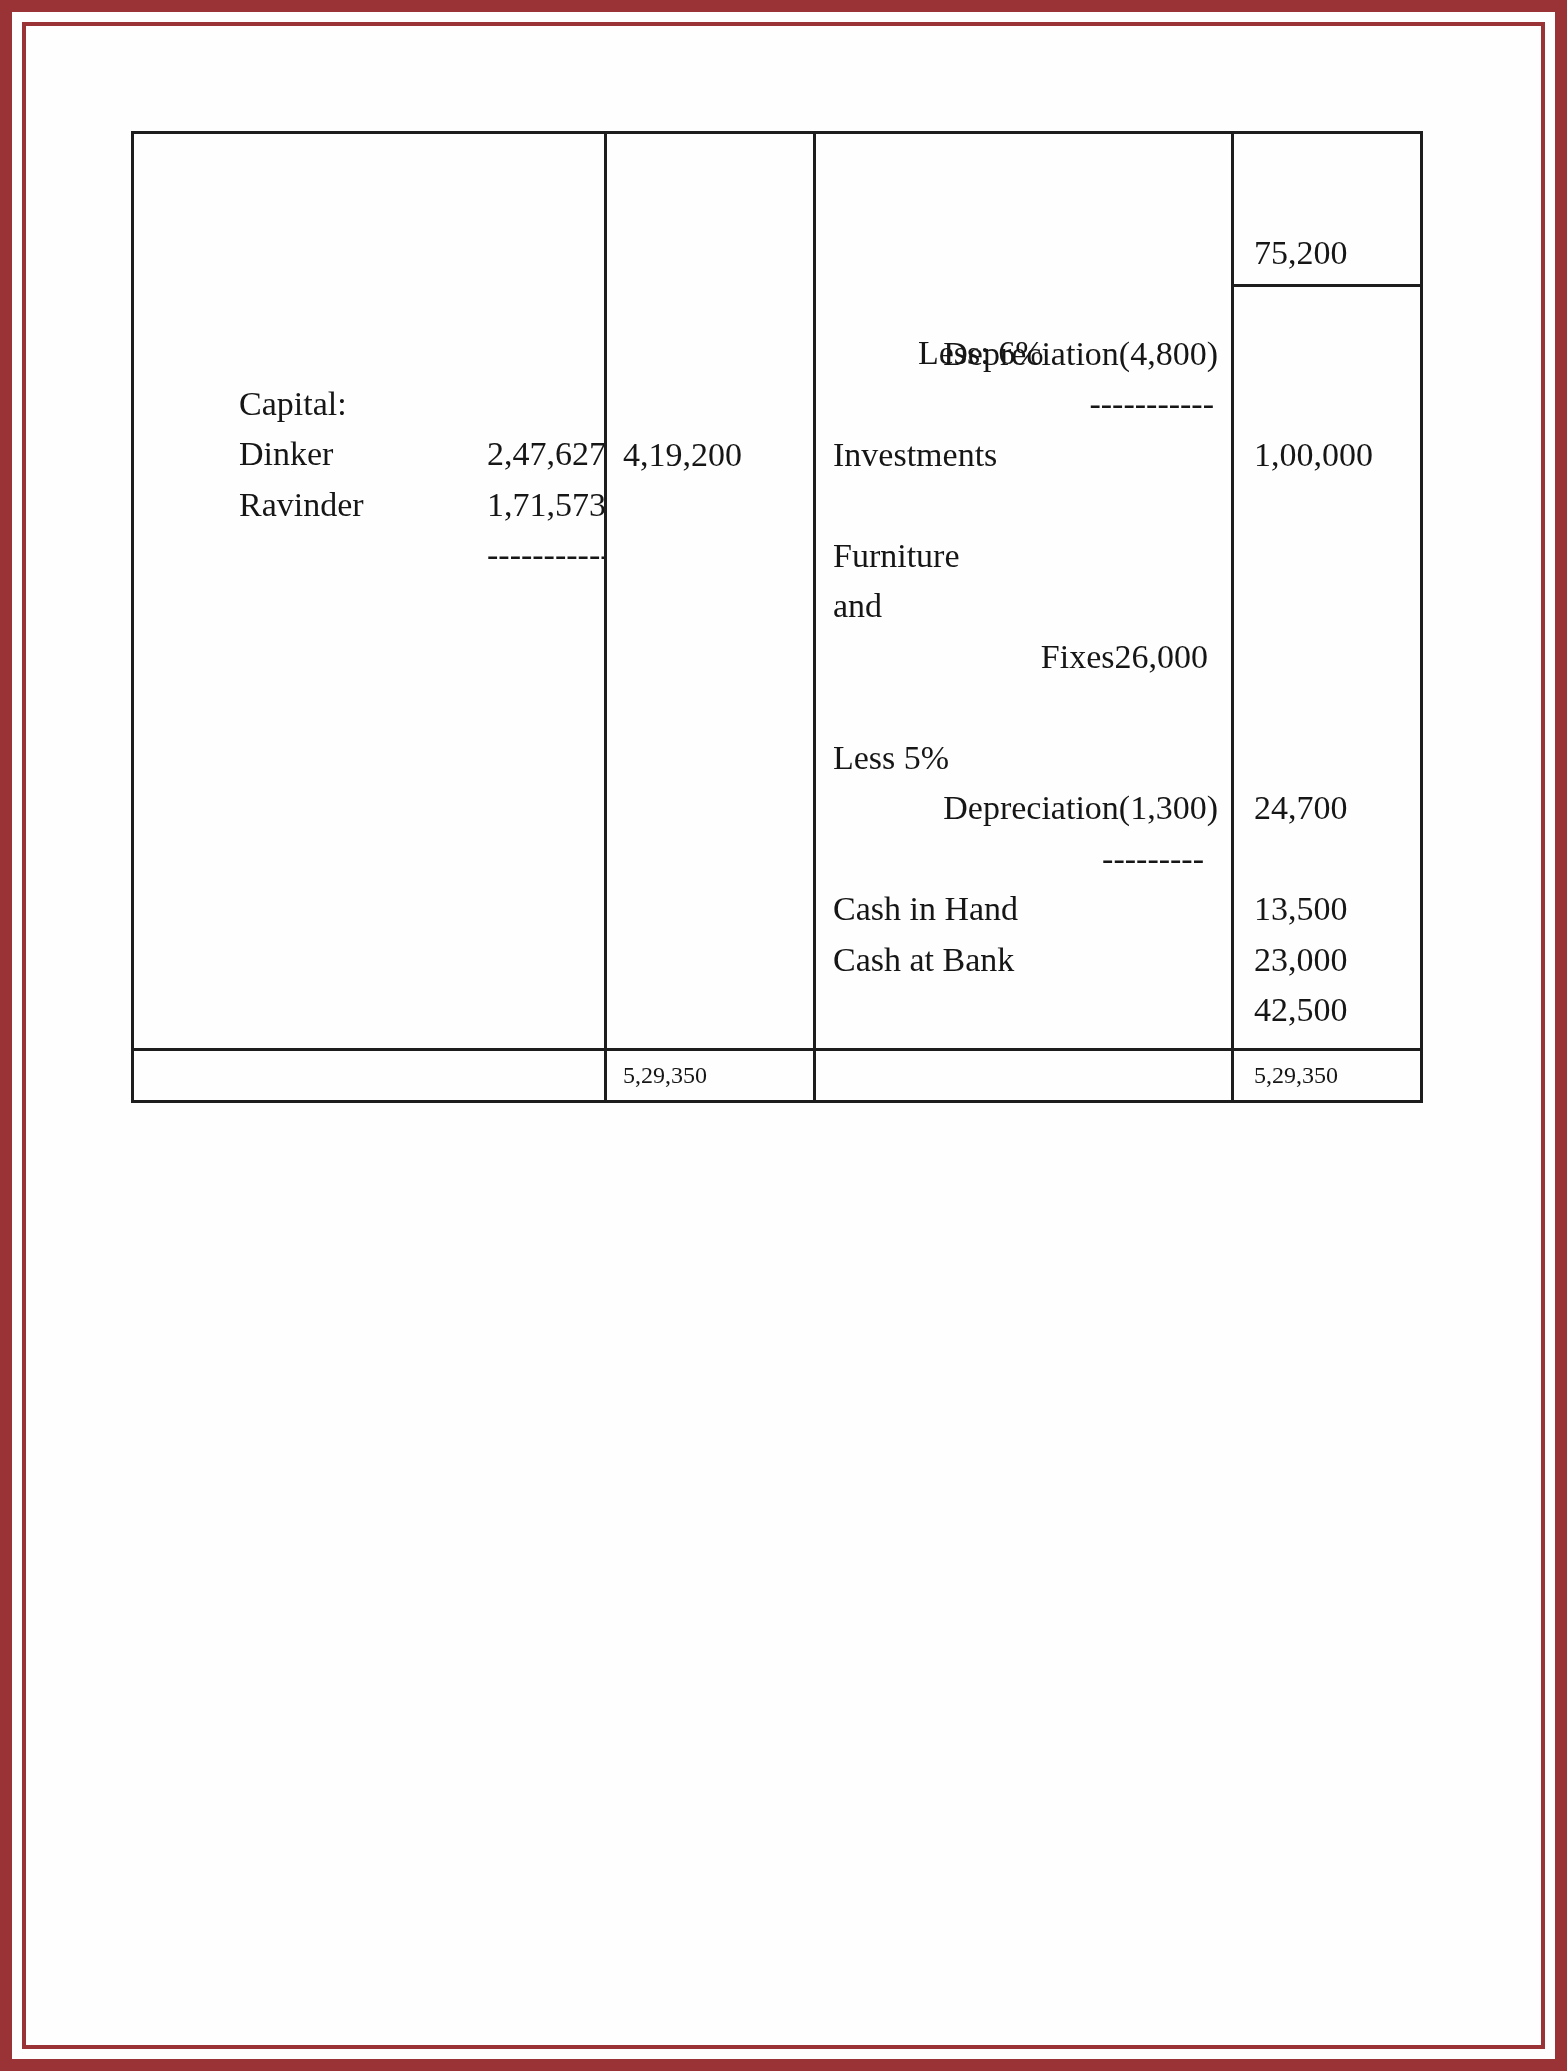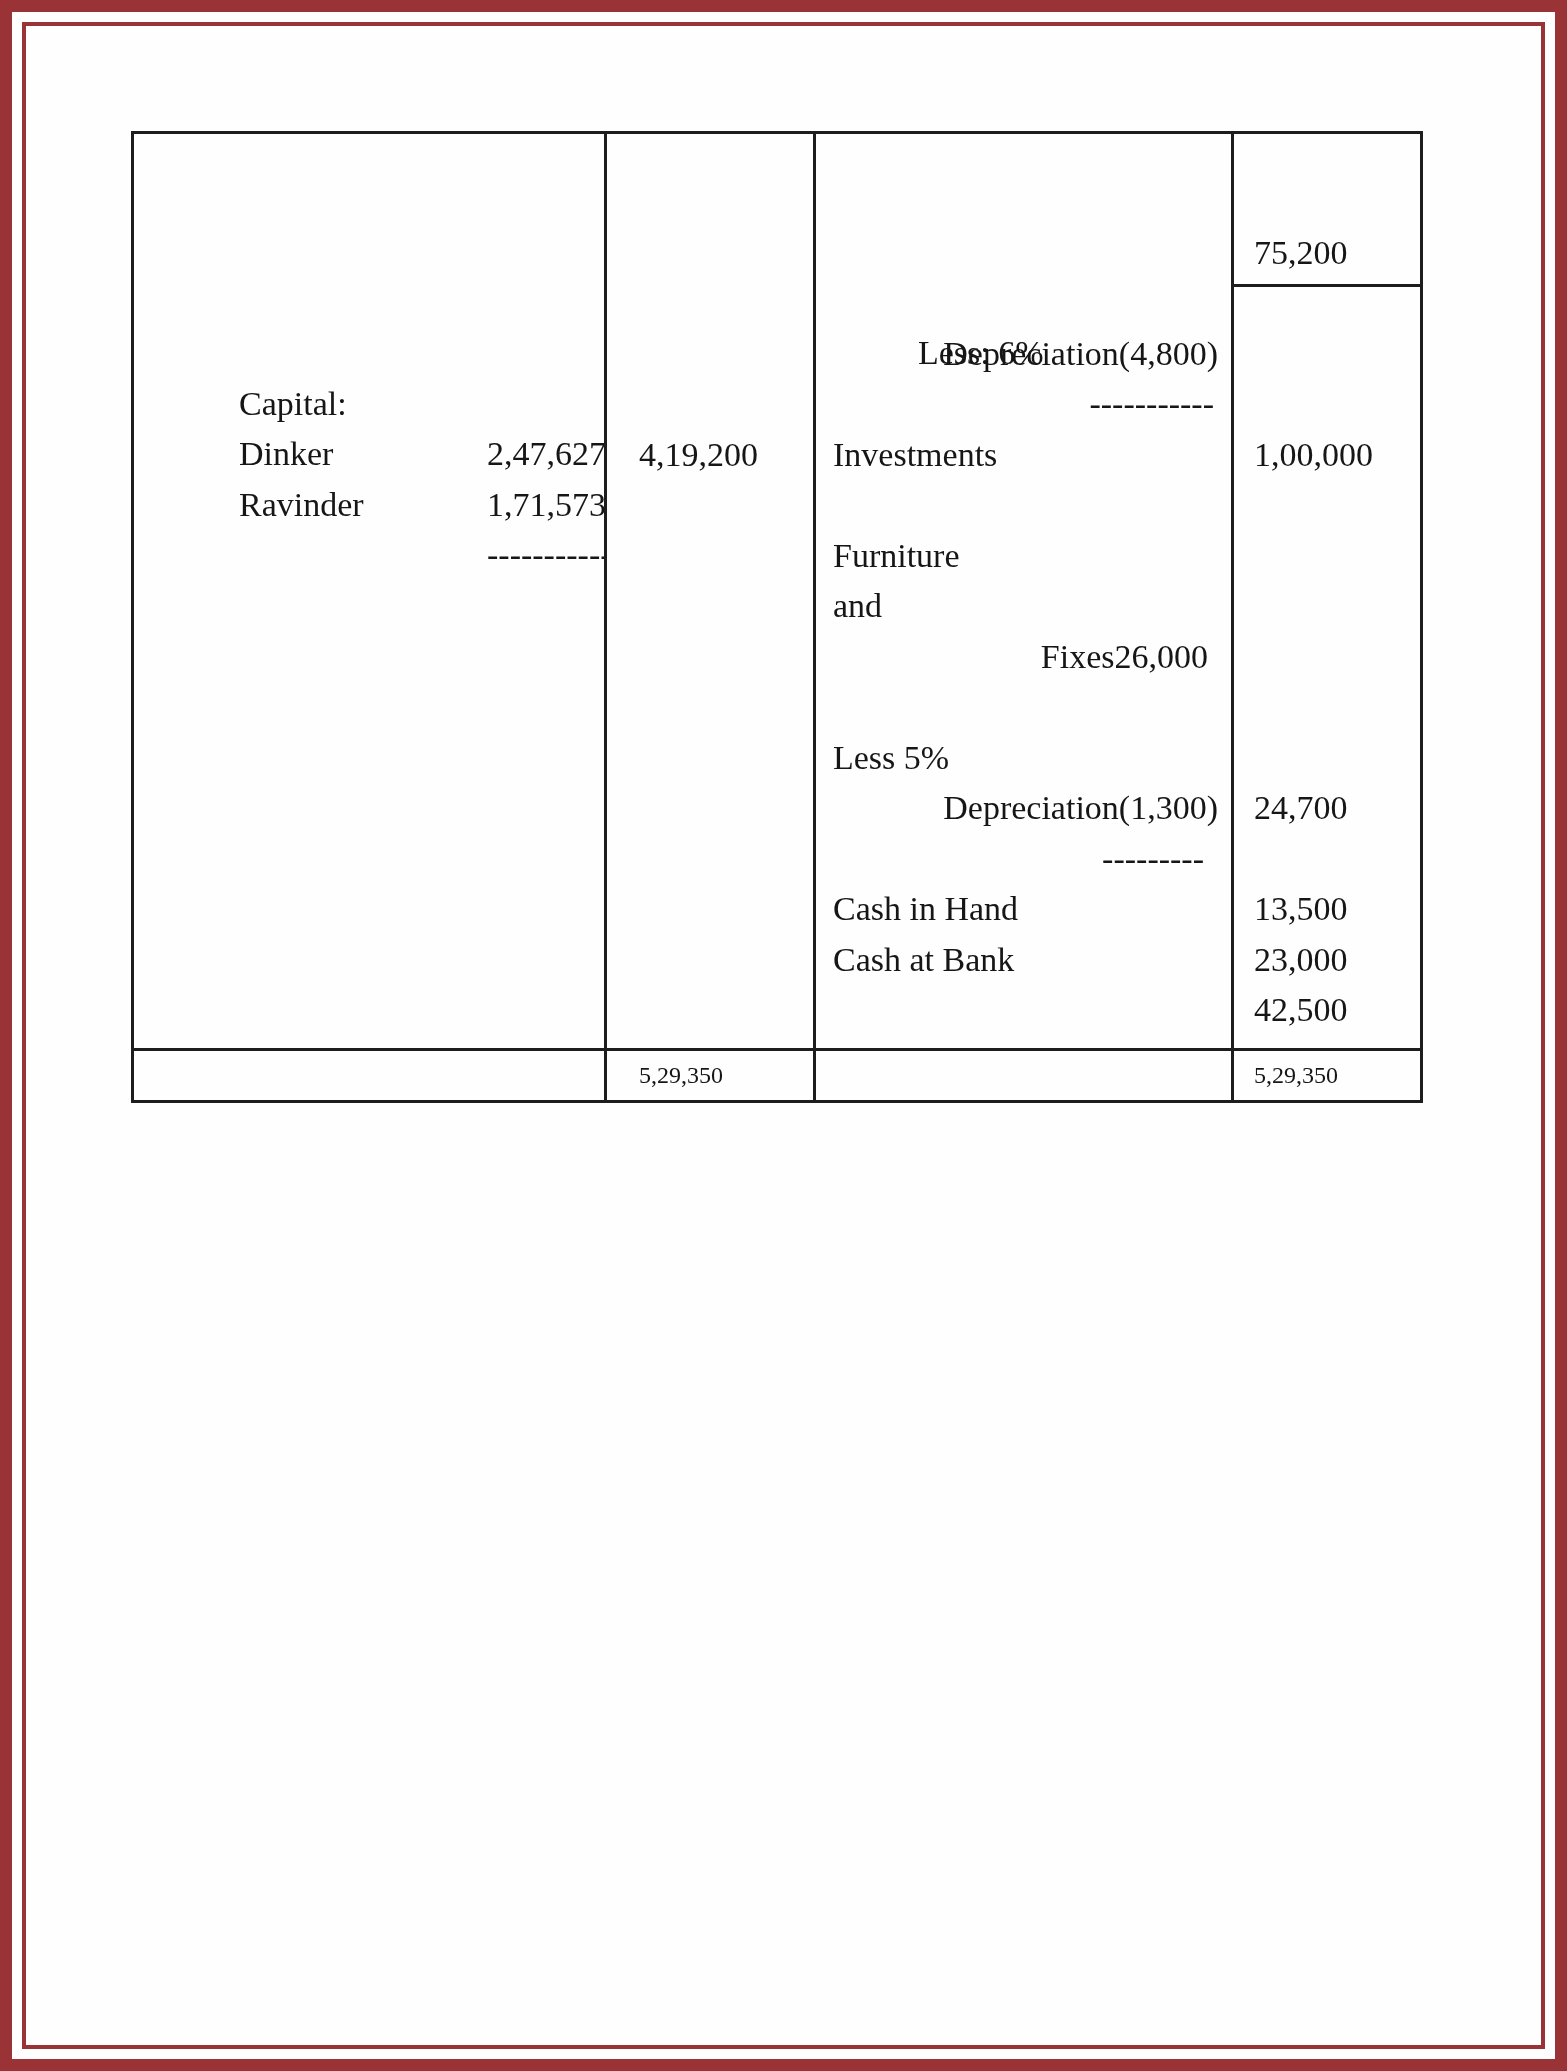--- a/index.html
+++ b/index.html
@@ -54,21 +54,21 @@
     position: absolute;
     left: 0;
     right: 0;
     height: 50px;
     line-height: 50px;
     font-size: 34px;
     white-space: pre;
   }
   .pl20 { padding-left: 20px; }
   .pl17 { padding-left: 17px; }
-  .pl16 { padding-left: 32px; }
+  .pl16 { padding-left: 16px; }
   .flexln {
     display: flex;
     justify-content: flex-end;
   }
   .nm {
     display: inline-block;
     width: 248px;
   }
   .amt-right { text-align: right; }
   .c4div {

